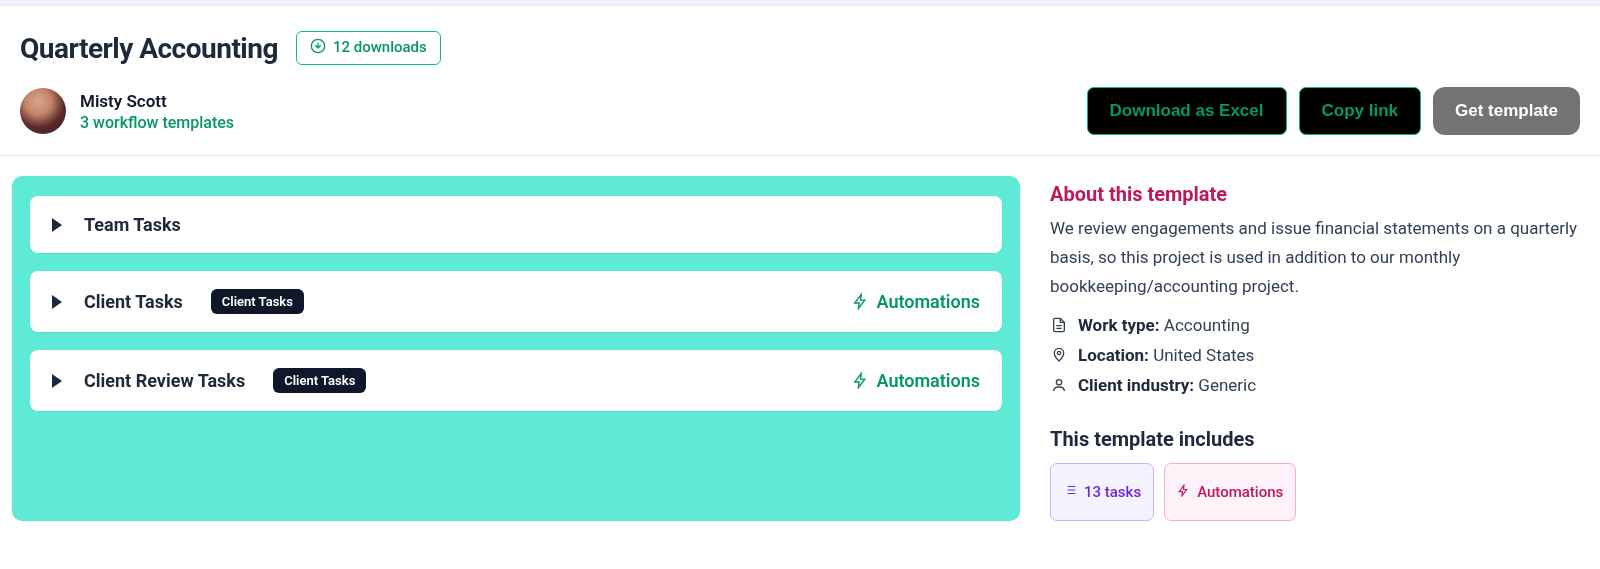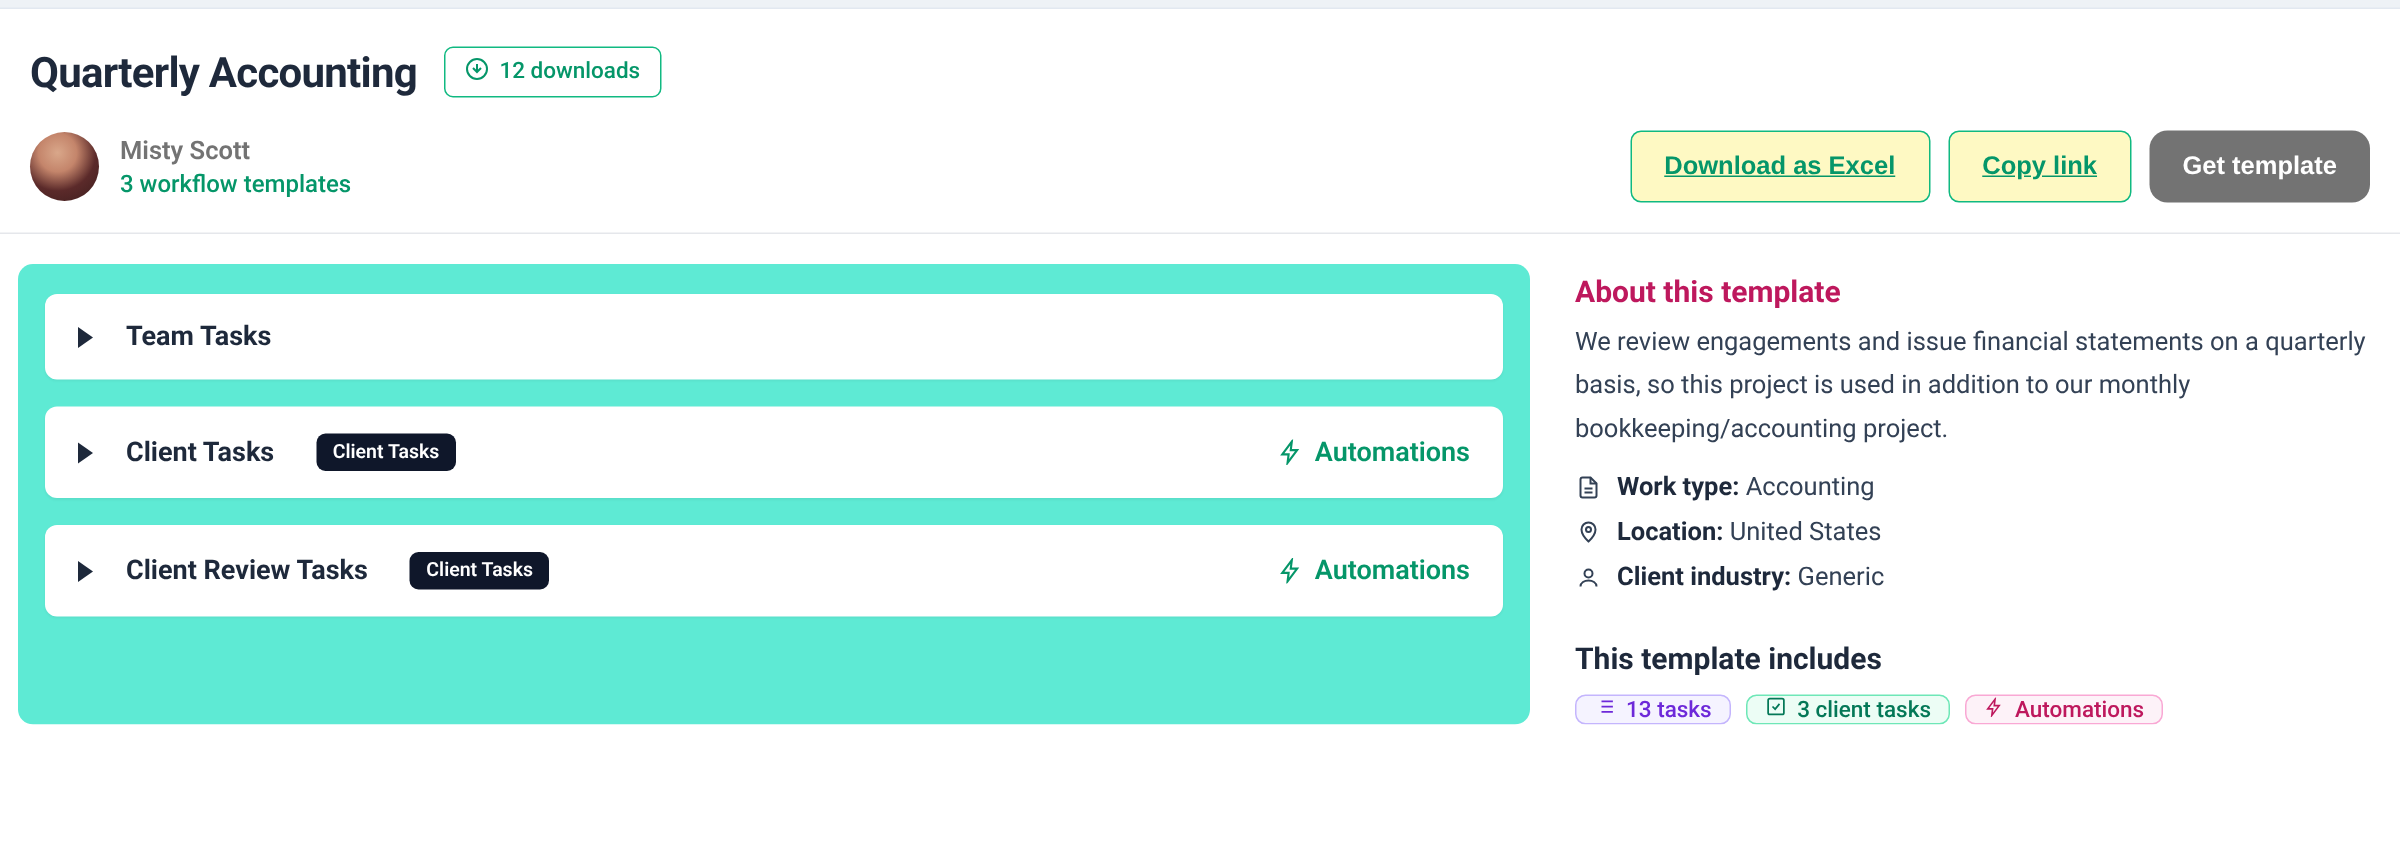--- a/index.html
+++ b/index.html
@@ -59,44 +59,43 @@
     flex-shrink: 0;
   }
   .author-info {
     display: flex;
     flex-direction: column;
     gap: 2px;
   }
   .author-name {
     font-size: 17px;
     font-weight: 600;
-    color: #737373;
+    color: #0f172a;
   }
   .author-sub {
     font-size: 16px;
     color: #059669;
     font-weight: 500;
   }
   .actions {
     display: flex;
     gap: 12px;
   }
   .btn {
     font-size: 17px;
     font-weight: 600;
     padding: 13px 22px;
     border-radius: 7px;
     cursor: pointer;
     border: none;
   }
   .btn-outline {
-    background: #fef9c3;
+    background: #000000;
     color: #059669;
     border: 1.5px solid #10b981;
-    text-decoration: underline;
   }
   .btn-primary {
     background: #737373;
     color: #fff;
     border-radius: 12px;
   }
   .content {
     display: flex;
     padding: 20px 20px 0 12px;
     gap: 30px;
@@ -190,21 +189,21 @@
     color: #1e293b;
     margin-top: 32px;
     margin-bottom: 12px;
   }
   .chips { display: flex; gap: 10px; flex-wrap: wrap; }
   .chip {
     display: inline-flex;
     align-items: center;
     gap: 7px;
     border-radius: 7px;
-    padding: 0 12px;
+    padding: 19px 12px;
     font-size: 15px;
     font-weight: 500;
     border: 1px solid;
   }
   .chip-purple { background:#f5f3ff; border-color:#c4b5fd; color:#6d28d9; }
   .chip-green  { background:#ecfdf5; border-color:#6ee7b7; color:#047857; }
   .chip-pink   { background:#fdf2f8; border-color:#f9a8d4; color:#be185d; }
 </style>
 </head>
 <body>
@@ -324,29 +323,20 @@
     <h3 class="includes-title">This template includes</h3>
     <div class="chips">
       <span class="chip chip-purple">
         <span>
           <svg width="14" height="14" viewBox="0 0 24 24" fill="none" stroke="currentColor" stroke-width="2">
               <path d="M8 6h13M8 12h13M8 18h13M3 6h.01M3 12h.01M3 18h.01"></path>
             </svg>
         </span>
         <span>13 tasks</span>
       </span>
-      <span class="chip chip-green">
-        <span>
-          <svg width="14" height="14" viewBox="0 0 24 24" fill="none" stroke="currentColor" stroke-width="2">
-              <rect x="3" y="3" width="18" height="18" rx="2"></rect>
-              <path d="M8 12l3 3 5-6"></path>
-            </svg>
-        </span>
-        <span>3 client tasks</span>
-      </span>
       <span class="chip chip-pink">
         <span>
           <svg width="13" height="13" viewBox="0 0 24 24" fill="none" stroke="currentColor" stroke-width="2">
               <path d="M13 2L4 14h6l-1 8 9-12h-6l1-8z"></path>
             </svg>
         </span>
         <span>Automations</span>
       </span>
     </div>
   </div>

